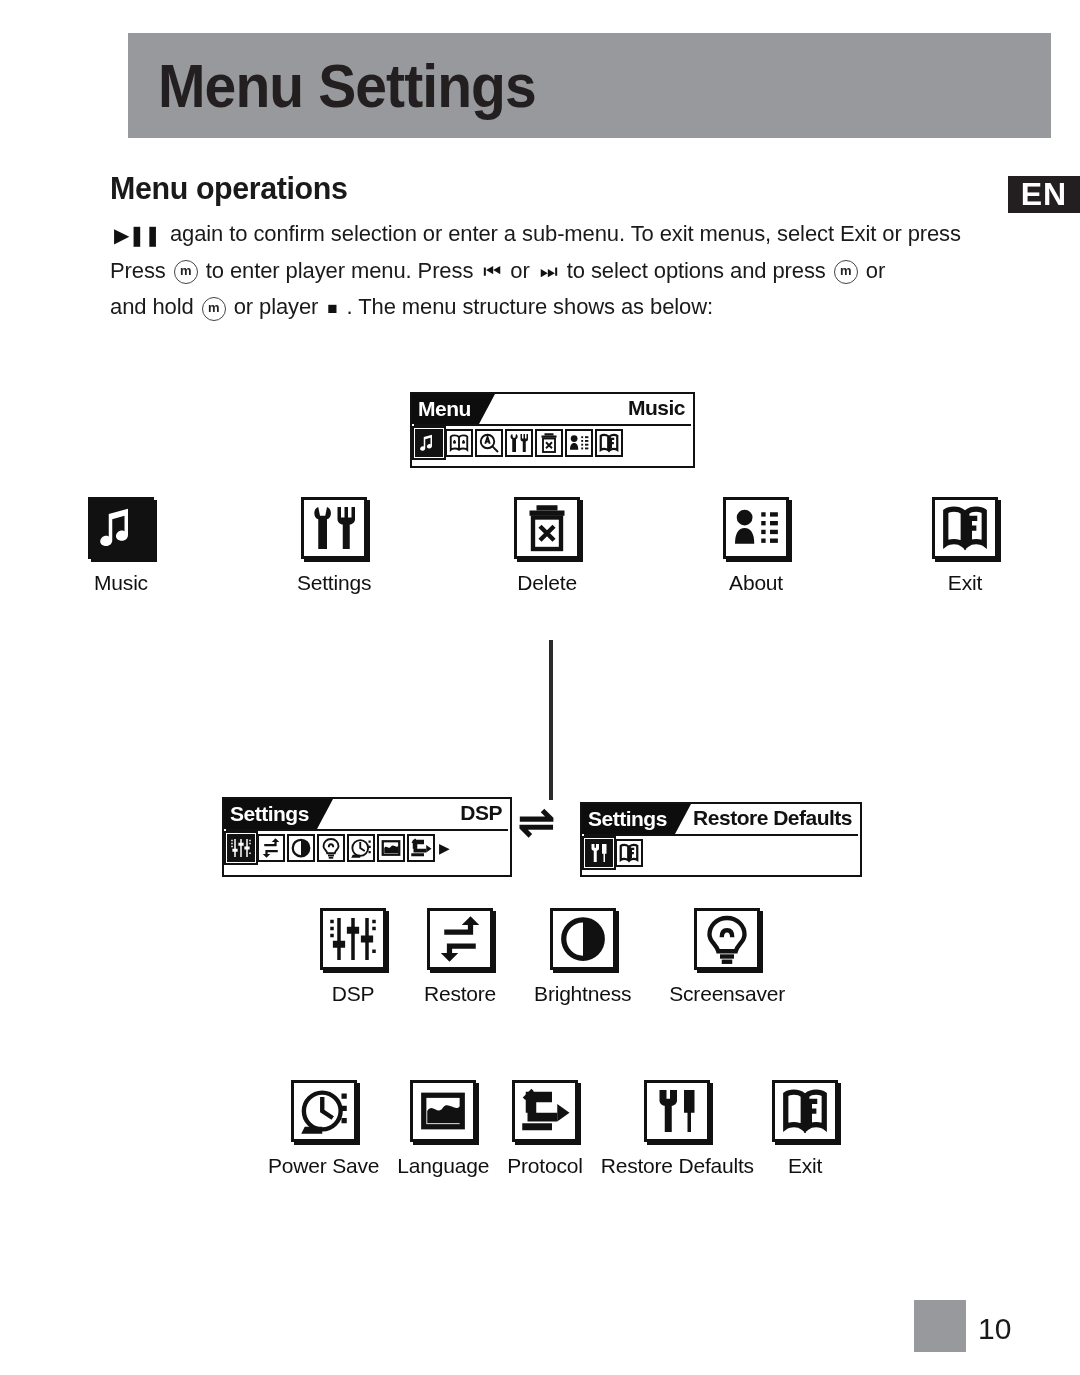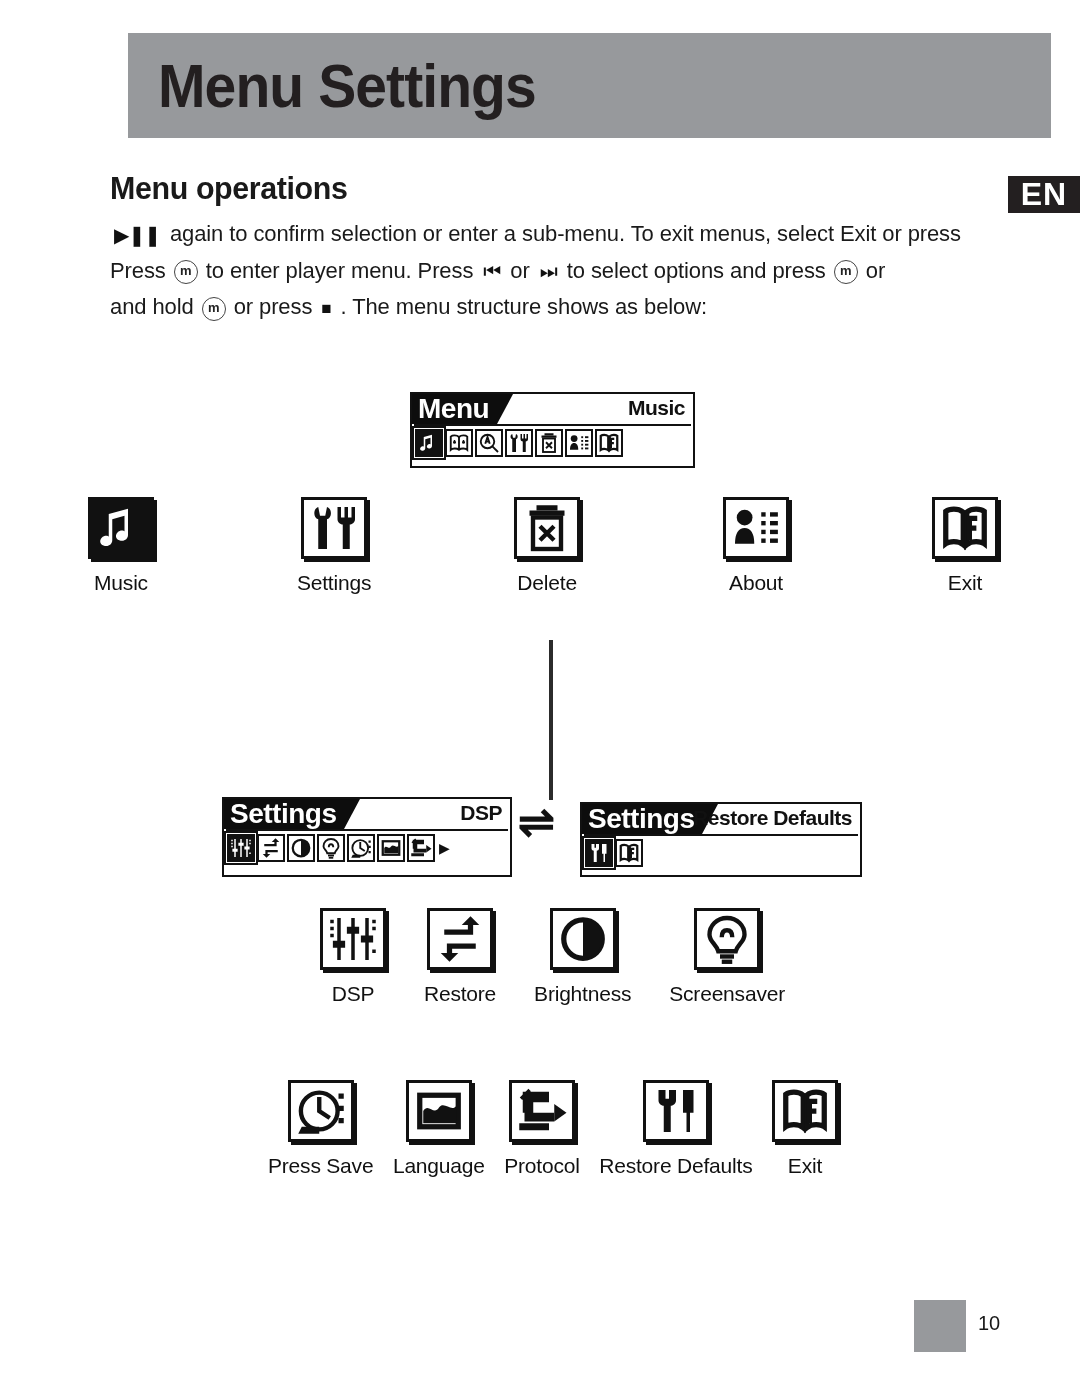--- a/index.html
+++ b/index.html
@@ -67,21 +67,21 @@
   
   .lcd{
     position:absolute;background:#ffffff;border:2px solid #111;
     box-sizing:border-box;
   }
   .lcd-titlebar{
     position:relative;height:30px;background:#ffffff;overflow:hidden;
   }
   .lcd-tab{
     position:absolute;left:0;top:0;height:30px;background:#0d0d0d;
-    color:#ffffff;font-weight:bold;font-size:28px;
+    color:#ffffff;font-weight:bold;font-size:21px;
     display:flex;align-items:center;padding:0 8px 0 6px;
     letter-spacing:-0.5px;
     text-align:right;
   }
   .lcd-tab:after{
     content:"";position:absolute;right:-16px;top:0;
     border-top:30px solid #0d0d0d;border-right:16px solid transparent;
   }
   .lcd-selname{
     position:absolute;right:8px;top:2px;font-size:21px;font-weight:bold;
@@ -110,21 +110,21 @@
   .cell .lbl{margin-top:12px;font-size:21px;color:#111;letter-spacing:-0.2px;white-space:nowrap;}
 
   
   .vline{position:absolute;background:#2b2b2b;width:4px;}
   .swap-arrow{
     position:absolute;font-size:44px;line-height:1;color:#111;font-weight:bold;
   }
 
   
   .pg-square{position:absolute;left:914px;top:1300px;width:52px;height:52px;background:#97999c;}
-  .pg-num{position:absolute;left:978px;top:1312px;font-size:20px;color:#1a1a1a;}
+  .pg-num{position:absolute;left:978px;top:1312px;font-size:30px;color:#1a1a1a;}
 
   
   svg{display:block;width:100%;height:100%;}
 </style>
 </head>
 <body>
 
 <div class="header-band">
   <div class="header-title">Menu Settings</div>
 </div>
@@ -134,21 +134,21 @@
 <div class="section-heading">Menu operations</div>
 
 <div class="intro">
   <span class="ln">
     <span class="glyph g-play">▶❚❚</span><span> again to confirm selection or enter a sub-menu. To exit menus, select Exit or press</span>
   </span>
   <span class="ln">
     <span>Press </span><span class="glyph g-menu">m</span><span> to enter player menu. Press </span><span class="glyph g-prev">⏮</span><span> or </span><span class="glyph g-next">⏭</span><span> to select options and press </span><span class="glyph g-menu">m</span><span> or</span>
   </span>
   <span class="ln">
-    <span>and hold </span><span class="glyph g-menu">m</span><span> or press </span><span class="glyph g-stop">■</span><span> . The menu structure shows as below:</span>
+    <span>and hold </span><span class="glyph g-menu">m</span><span> or player </span><span class="glyph g-stop">■</span><span> . The menu structure shows as below:</span>
   </span>
 </div>
 
 <div class="lcd" id="lcd-main" style="left:410px;top:392px;width:285px;height:76px;">
   <div class="lcd-titlebar">
     <div class="lcd-tab">Menu</div>
     <div class="lcd-selname">Music</div>
   </div>
   <div class="lcd-rule"></div>
   <div class="lcd-iconrow" id="mainrow">
@@ -501,21 +501,21 @@
             <path d="M30 16 L30 32 L42 40"></path>
           </g>
      <g fill="#111">
             <rect x="52" y="12" width="6" height="6"></rect>
             <rect x="52" y="26" width="6" height="6"></rect>
      <rect x="52" y="40" width="6" height="6"></rect>
             <path d="M10 50 L30 50 L30 58 L6 58 Z"></path>
           </g>
         </svg>
       </div>
-      <div class="lbl">Press Save</div>
+      <div class="lbl">Power Save</div>
     </div>
     <div class="cell">
       <div class="tile">
         <svg viewBox="0 0 64 64">
           <g fill="none" stroke="#111" stroke-width="6">
      <rect x="10" y="14" width="44" height="36"></rect>
           </g>
      <g fill="#111">
             <path d="M14 32 C20 22 26 38 32 28 C38 20 46 34 52 26 L52 46 L14 46 Z"></path>
           </g>

